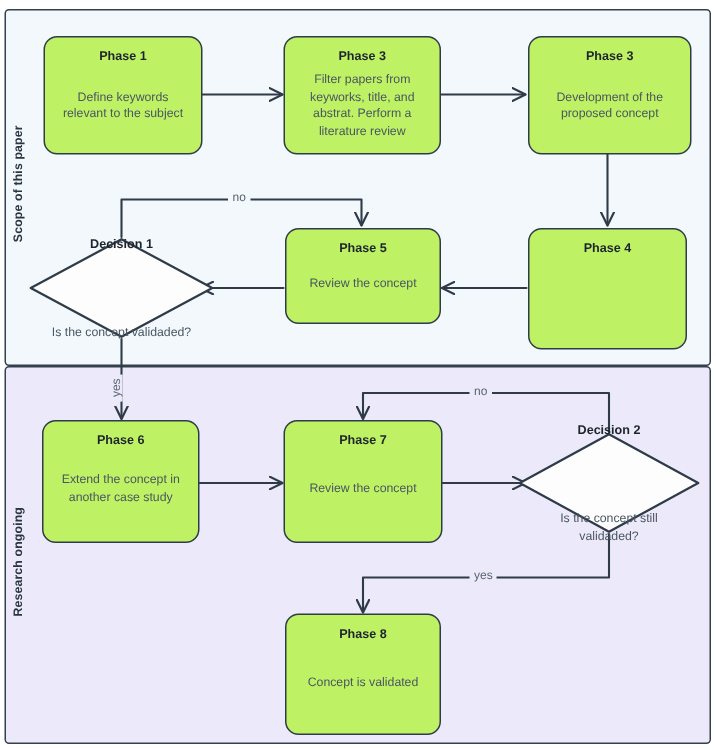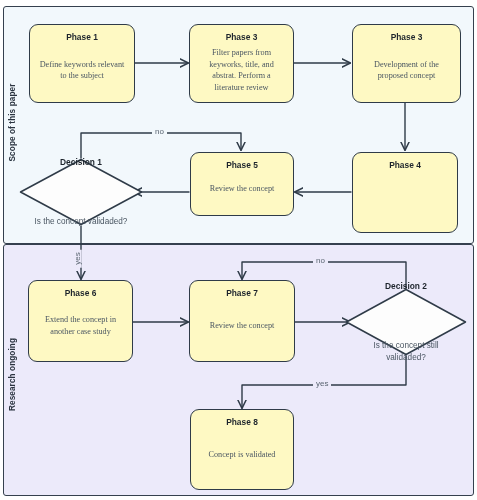--- a/index.html
+++ b/index.html
@@ -58,21 +58,21 @@
     left: -30px;
     top: 370px;
     width: 84px;
     text-align: center;
     transform: rotate(-90deg);
   }
 
   .node {
     position: absolute;
     box-sizing: border-box;
-    background: #fef9c3;
+    background: #bef264;
     border: 1.5px solid #2f3b48;
     border-radius: 9px;
     display: flex;
     flex-direction: column;
     align-items: center;
     justify-content: flex-start;
     padding: 7px 7px 6px 7px;
     text-align: center;
   }
   .node .title {
@@ -84,21 +84,20 @@
   }
   .node .body {
     font-size: 8.2px;
     color: #4a5662;
     line-height: 1.42;
     flex: 1;
     display: flex;
     align-items: center;
     justify-content: center;
     padding: 0 1px;
-    font-family: Liberation Serif, serif;
   }
   .node.center-body .body {
     margin-top: -4px;
   }
 
   .diamond-wrap {
     position: absolute;
   }
   .diamond-wrap svg {
     position: absolute;

